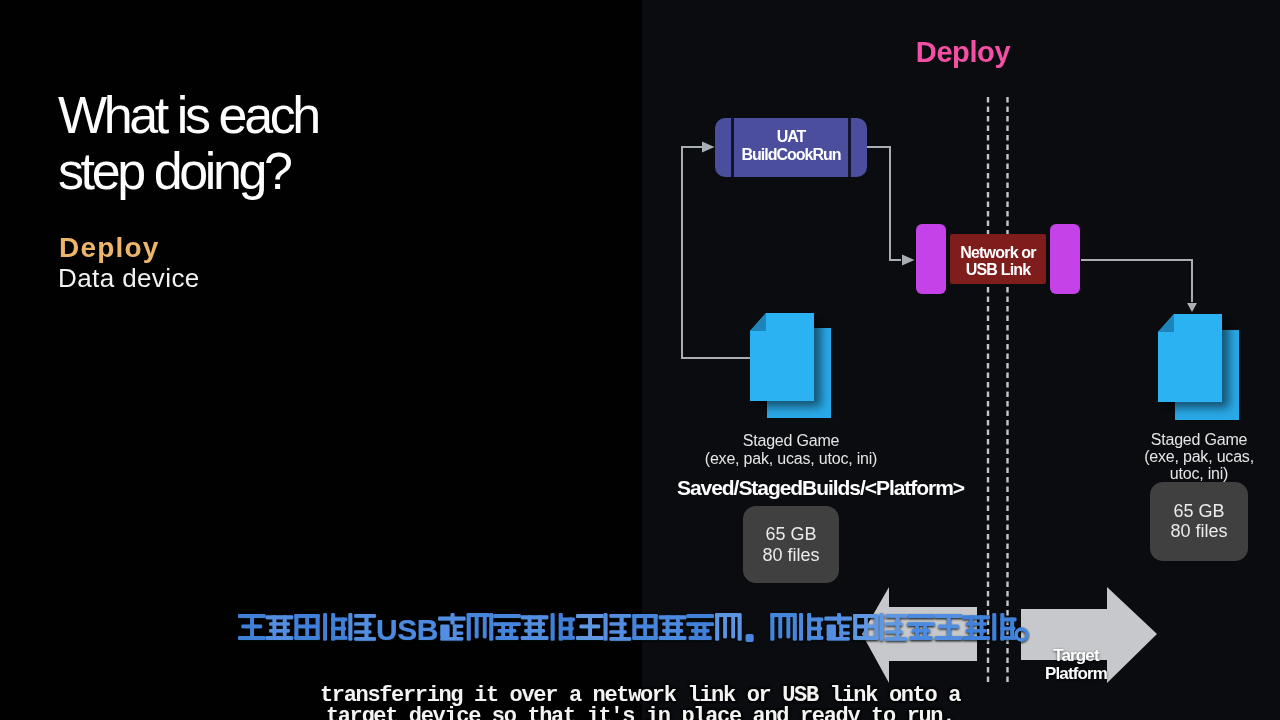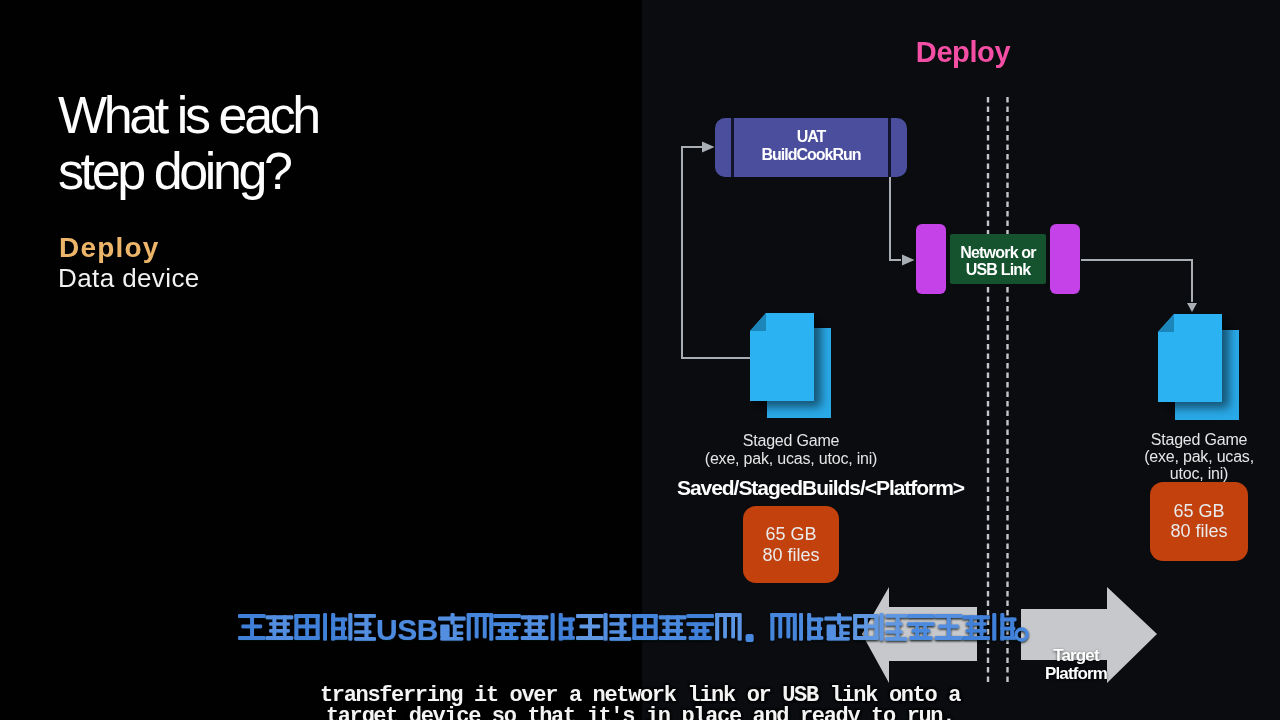--- a/index.html
+++ b/index.html
@@ -7,33 +7,33 @@
          font-family:"Liberation Sans",sans-serif;}
   .abs{position:absolute;}
   #panel{left:642px;top:0;width:638px;height:720px;background:#0a0c10;}
   
   #h1{left:58px;top:87px;font-size:52px;line-height:56px;font-weight:normal;color:#fdfdfd;letter-spacing:-3.4px;}
   #gold{left:59px;top:234px;font-size:28px;line-height:28px;font-weight:bold;color:#edb56a;letter-spacing:1.2px;}
   #sub1{left:58px;top:264px;font-size:26px;line-height:28px;color:#f2f2f2;letter-spacing:0.4px;}
   
   #deploy{left:863px;top:37px;width:200px;text-align:center;font-size:29px;line-height:30px;font-weight:bold;color:#f44fa4;letter-spacing:-0.4px;}
   
-  #uat{left:715px;top:118px;width:152px;height:59px;background:#4a4e9c;border-radius:10px;padding-left:40px;}
+  #uat{left:715px;top:118px;width:152px;height:59px;background:#4a4e9c;border-radius:10px;}
   .vbar{position:absolute;top:0;width:3px;height:59px;background:#13142e;}
   #uat .t{position:absolute;left:0;top:10px;width:100%;text-align:center;color:#fff;
           font-weight:bold;font-size:16px;line-height:17.5px;letter-spacing:-1.0px;}
   
   .cap{top:224px;width:30px;height:70px;background:#c542e8;border-radius:6px;}
-  #netbody{left:950px;top:234px;width:96px;height:50px;background:#14532d;border-radius:2px;}
+  #netbody{left:950px;top:234px;width:96px;height:50px;background:#7f1d1d;border-radius:2px;}
   #netbody .t{position:absolute;left:0;top:10px;width:100%;text-align:center;color:#fff;
           font-weight:bold;font-size:16px;line-height:17.3px;letter-spacing:-0.8px;}
   
   .lbl{color:#e5e5e5;font-size:16px;line-height:18px;text-align:center;letter-spacing:-0.2px;}
   #savedpath{left:677px;top:476px;font-size:21px;font-weight:bold;color:#fff;letter-spacing:-1.05px;}
-  .infobox{background:#c2410c;border-radius:13px;color:#e9ebed;font-size:18px;line-height:21px;
+  .infobox{background:#404040;border-radius:13px;color:#e9ebed;font-size:18px;line-height:21px;
            text-align:center;}
   
   #en{left:0;top:686px;width:1280px;text-align:center;color:#f3f3f3;
       font-family:"Liberation Mono",monospace;font-weight:bold;font-size:22px;line-height:20.5px;letter-spacing:-1.35px;
       text-shadow:0 0 3px #000,0 0 3px #000,1px 1px 2px #000,-1px -1px 2px #000;}
 </style>
 </head>
 <body>
 <div id="stage">
   <div class="abs" id="panel"></div>

